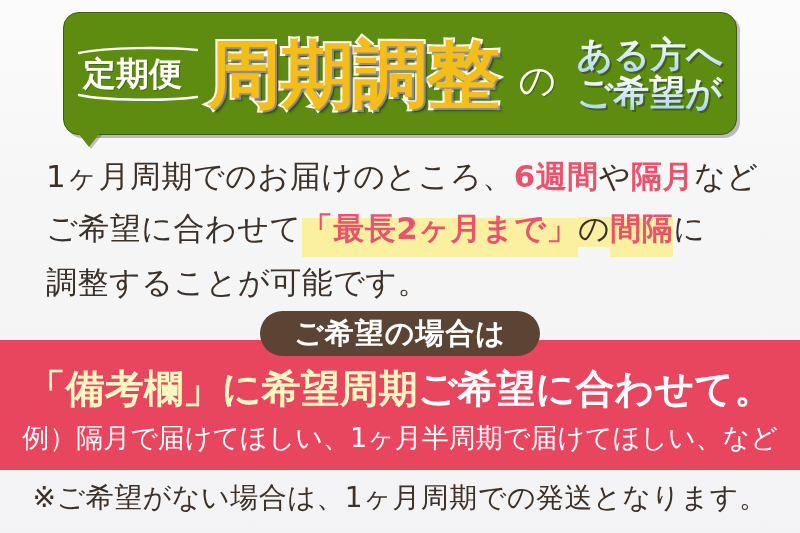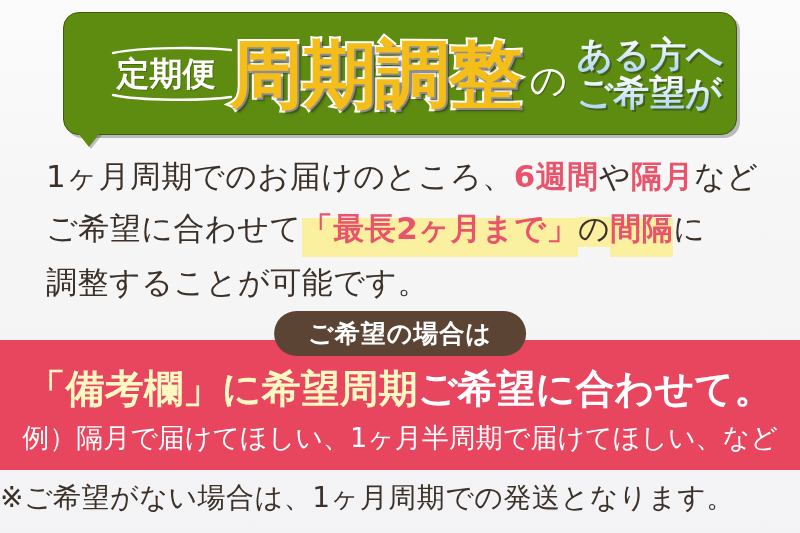--- a/index.html
+++ b/index.html
@@ -54,21 +54,21 @@
   }
 
   .header-row {
     position: absolute;
     left: 63px;
     top: 12px;
     width: 674px;
     height: 123px;
     display: flex;
     align-items: center;
-    justify-content: flex-end;
+    justify-content: space-between;
     box-sizing: border-box;
     padding: 0 14px 0 18px;
   }
 
   
   .teiki-block {
     position: relative;
     flex: 0 0 auto;
     padding: 9px 2px 10px 2px;
     margin-right: 12px;
@@ -220,33 +220,33 @@
     padding: 0 34px;
     background: #5c4434;
     border-radius: 23px;
     display: flex;
     align-items: center;
     justify-content: center;
     z-index: 5;
   }
   .badge-text {
     color: #ffffff;
-    font-size: 25px;
+    font-size: 29px;
     font-weight: bold;
     line-height: 1;
     white-space: nowrap;
     letter-spacing: 1px;
   }
 
   
   .footer-note {
     position: absolute;
     left: 0;
     top: 484px;
-    width: 664px;
+    width: 800px;
     text-align: center;
     color: #3b3129;
     font-size: 28px;
     line-height: 1;
     white-space: nowrap;
     letter-spacing: 0.5px;
   }
 </style>
 </head>
 <body>

